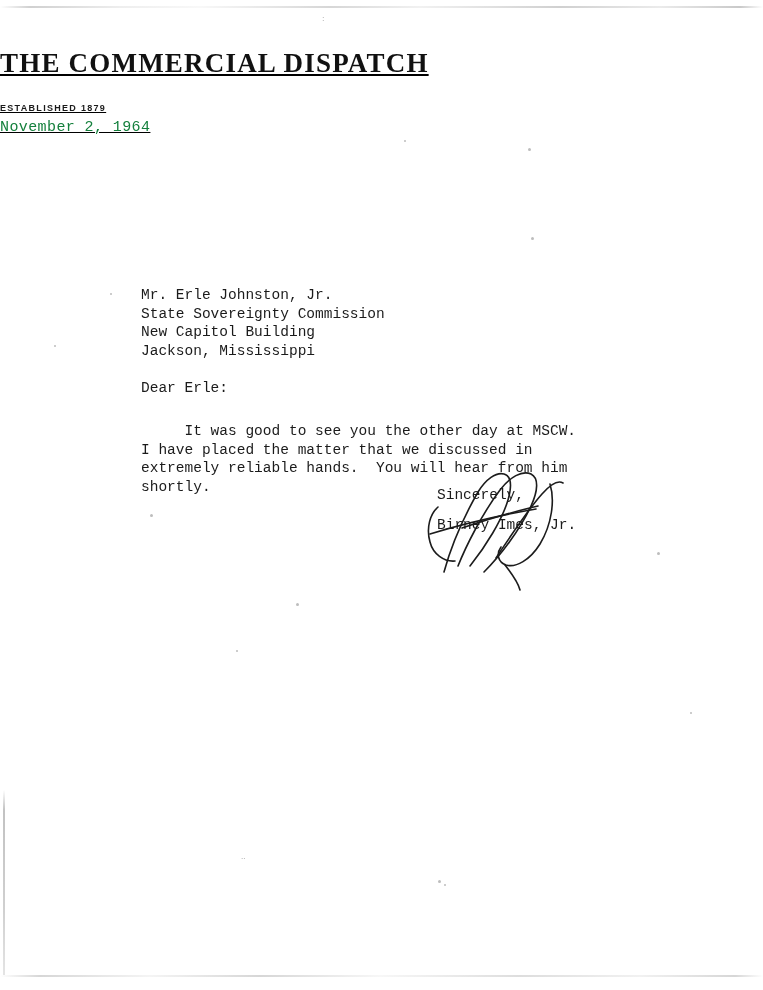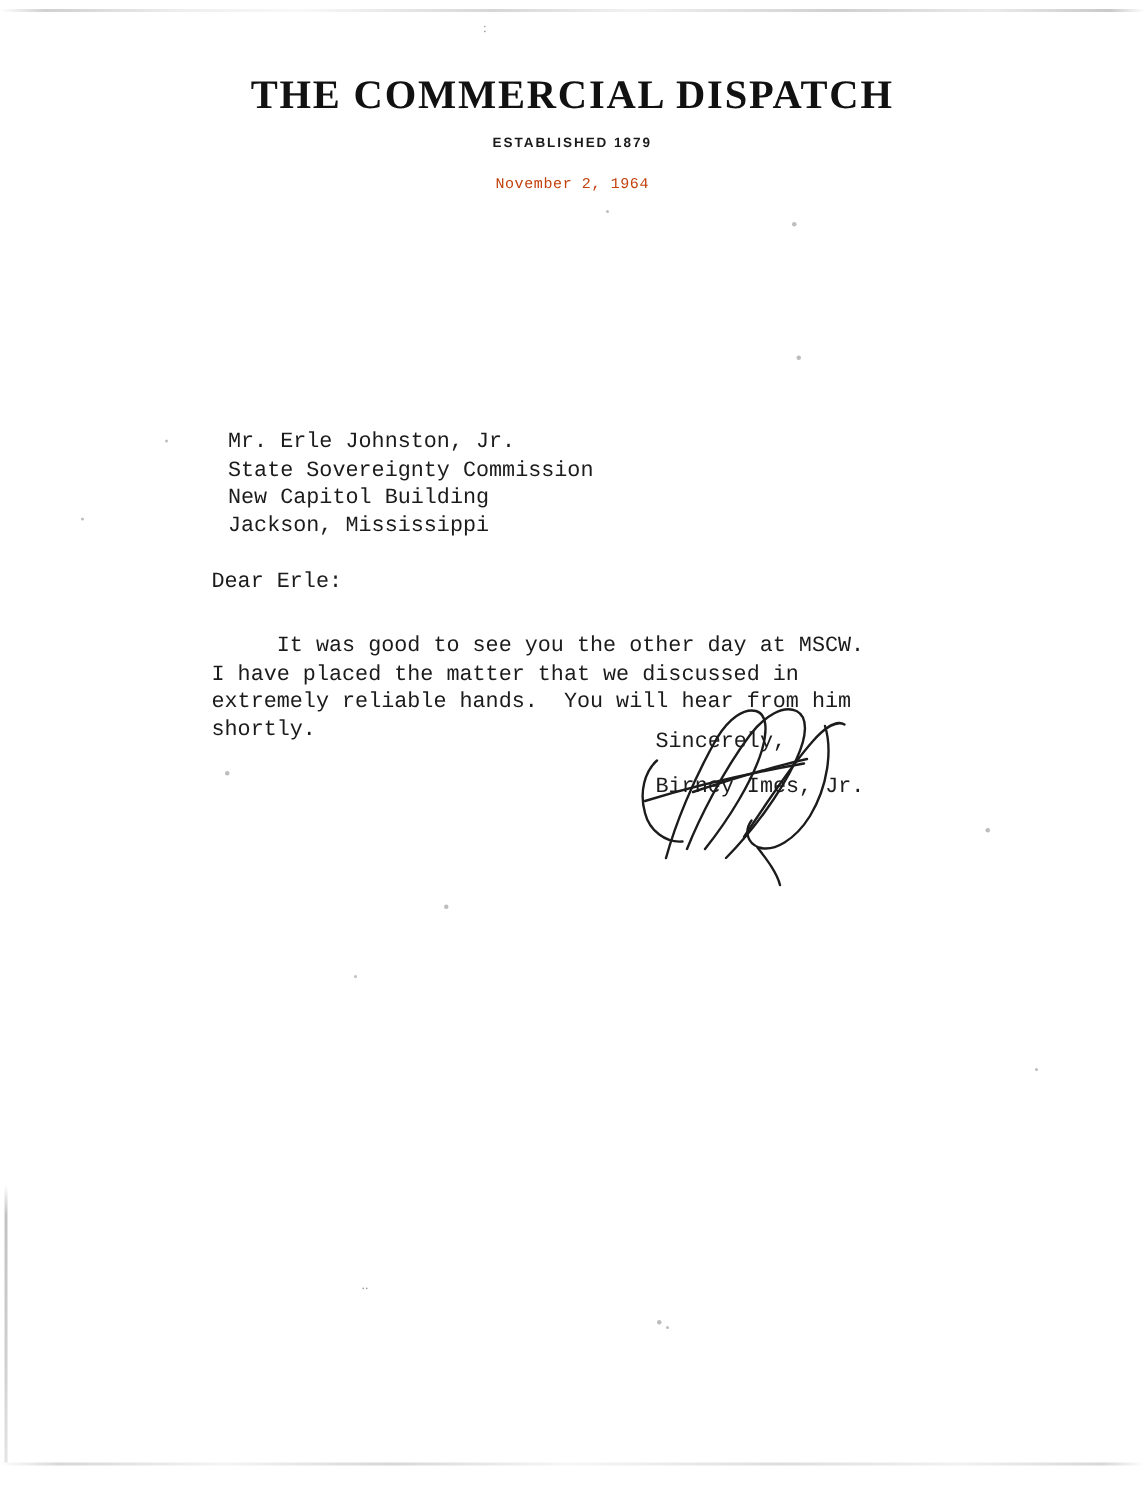--- a/index.html
+++ b/index.html
@@ -66,65 +66,66 @@
     font-size: 9px;
     line-height: 1;
     font-family: "Liberation Serif", serif;
   }
 
   
   .masthead {
     position: absolute;
     left: 0; top: 48px;
     width: 763px;
-    text-align: center;
+    text-align: left;
+    text-decoration: underline;
   }
   .masthead-title {
     font-family: "Liberation Serif", serif;
     font-weight: bold;
     font-size: 27px;
     letter-spacing: 1.2px;
     color: #111111;
     white-space: nowrap;
   }
   .masthead-established {
-    margin-top: 11px;
+    margin-top: 24px;
     font-family: "Liberation Sans", sans-serif;
     font-size: 9px;
     font-weight: bold;
     letter-spacing: 1.3px;
     color: #1a1a1a;
   }
   .masthead-city {
     margin-top: 4px;
     font-family: "Liberation Sans", sans-serif;
     font-size: 11px;
     font-weight: bold;
     letter-spacing: 1.1px;
     color: #1a1a1a;
   }
   .masthead-date {
-    margin-top: 18px;
+    margin-top: 6px;
     font-family: "Liberation Mono", monospace;
-    font-size: 10px;
+    font-size: 15px;
     letter-spacing: 0.4px;
-    color: #c2410c;
+    color: #15803d;
   }
 
   
   .typed {
     font-family: "Liberation Mono", monospace;
     font-size: 14.5px;
     line-height: 18.6px;
     color: #1b1b1b;
     white-space: pre;
   }
   .addressee {
     position: absolute;
-    left: 152px;
+    left: 141px;
     top: 286px;
   }
   .salutation {
     position: absolute;
     left: 141px;
     top: 379px;
   }
   .body-text {
     position: absolute;
     left: 141px;

